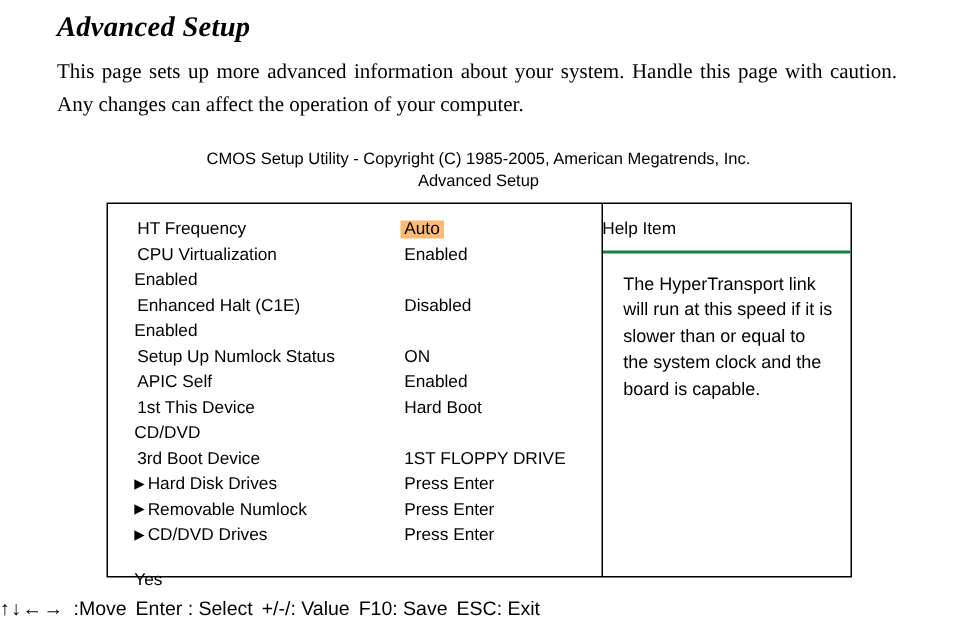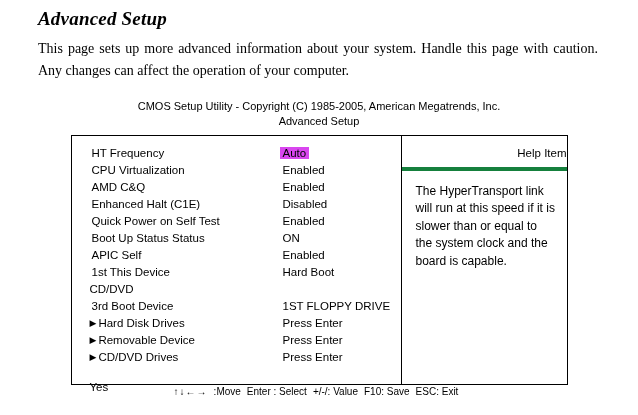--- a/index.html
+++ b/index.html
@@ -59,65 +59,63 @@
     padding: 11px 0 0 0;
     position: relative;
   }
   .right-pane {
     flex: 1;
     box-sizing: border-box;
     display: flex;
     flex-direction: column;
   }
   .help-title {
-    text-align: right;
+    text-align: left;
     font-size: 11.5px;
     padding: 11px 0 8px 0;
-    border-bottom: 4px solid #15803d;
+    border-bottom: 2px solid #15803d;
   }
   .help-body {
     padding: 12px 10px 0 14px;
     font-size: 12px;
     line-height: 1.45;
   }
   .opt-row {
     display: flex;
     align-items: baseline;
     height: 17px;
     font-size: 11.5px;
     padding-left: 18px;
     box-sizing: border-box;
-    gap: 13px;
   }
   .opt-label {
     width: 180px;
     white-space: nowrap;
   }
   .opt-label .arrow {
     display: inline-block;
     font-size: 9px;
     line-height: 1;
     transform: translateY(-1px);
     margin-right: 2px;
   }
   .opt-value {
     white-space: nowrap;
   }
   .opt-value.highlight {
-    background: #d946ef;
+    background: #fdba74;
     padding: 0 3px;
     margin-left: -3px;
   }
   .spacer-row {
     height: 13px;
   }
   .footer {
-    margin-top: 0;
-    text-align: center;
-    font-size: 10px;
+    margin-top: 12px;
+    font-size: 13px;
     line-height: 1.4;
   }
   .footer .line1 span { margin-right: 6px; }
   .nav-glyph {
     letter-spacing: 1px;
   }
 </style>
 </head>
 <body>
 
@@ -140,36 +138,34 @@
         <span class="opt-label"><span class="arrow"></span><span>HT Frequency</span></span>
         <span class="opt-value highlight">Auto</span>
       </div>
 
       <div class="opt-row">
         <span class="opt-label"><span class="arrow"></span><span>CPU Virtualization</span></span>
         <span class="opt-value">Enabled</span>
       </div>
 
       <div class="opt-row">
-        <span class="opt-label"><span class="arrow"></span><span>AMD C&amp;Q</span></span>
         <span class="opt-value">Enabled</span>
       </div>
 
       <div class="opt-row">
         <span class="opt-label"><span class="arrow"></span><span>Enhanced Halt (C1E)</span></span>
         <span class="opt-value">Disabled</span>
       </div>
 
       <div class="opt-row">
-        <span class="opt-label"><span class="arrow"></span><span>Quick Power on Self Test</span></span>
-        <span class="opt-value">Enabled</span>
-      </div>
-
-      <div class="opt-row">
-        <span class="opt-label"><span class="arrow"></span><span>Boot Up Status Status</span></span>
+        <span class="opt-value">Enabled</span>
+      </div>
+
+      <div class="opt-row">
+        <span class="opt-label"><span class="arrow"></span><span>Setup Up Numlock Status</span></span>
         <span class="opt-value">ON</span>
       </div>
 
       <div class="opt-row">
         <span class="opt-label"><span class="arrow"></span><span>APIC Self</span></span>
         <span class="opt-value">Enabled</span>
       </div>
 
       <div class="opt-row">
         <span class="opt-label"><span class="arrow"></span><span>1st This Device</span></span>
@@ -184,21 +180,21 @@
         <span class="opt-label"><span class="arrow"></span><span>3rd Boot Device</span></span>
         <span class="opt-value">1ST FLOPPY DRIVE</span>
       </div>
 
       <div class="opt-row">
         <span class="opt-label"><span class="arrow">▶</span><span>Hard Disk Drives</span></span>
         <span class="opt-value">Press Enter</span>
       </div>
 
       <div class="opt-row">
-        <span class="opt-label"><span class="arrow">▶</span><span>Removable Device</span></span>
+        <span class="opt-label"><span class="arrow">▶</span><span>Removable Numlock</span></span>
         <span class="opt-value">Press Enter</span>
       </div>
 
       <div class="opt-row">
         <span class="opt-label"><span class="arrow">▶</span><span>CD/DVD Drives</span></span>
         <span class="opt-value">Press Enter</span>
       </div>
 
       <div class="spacer-row"></div>
 

